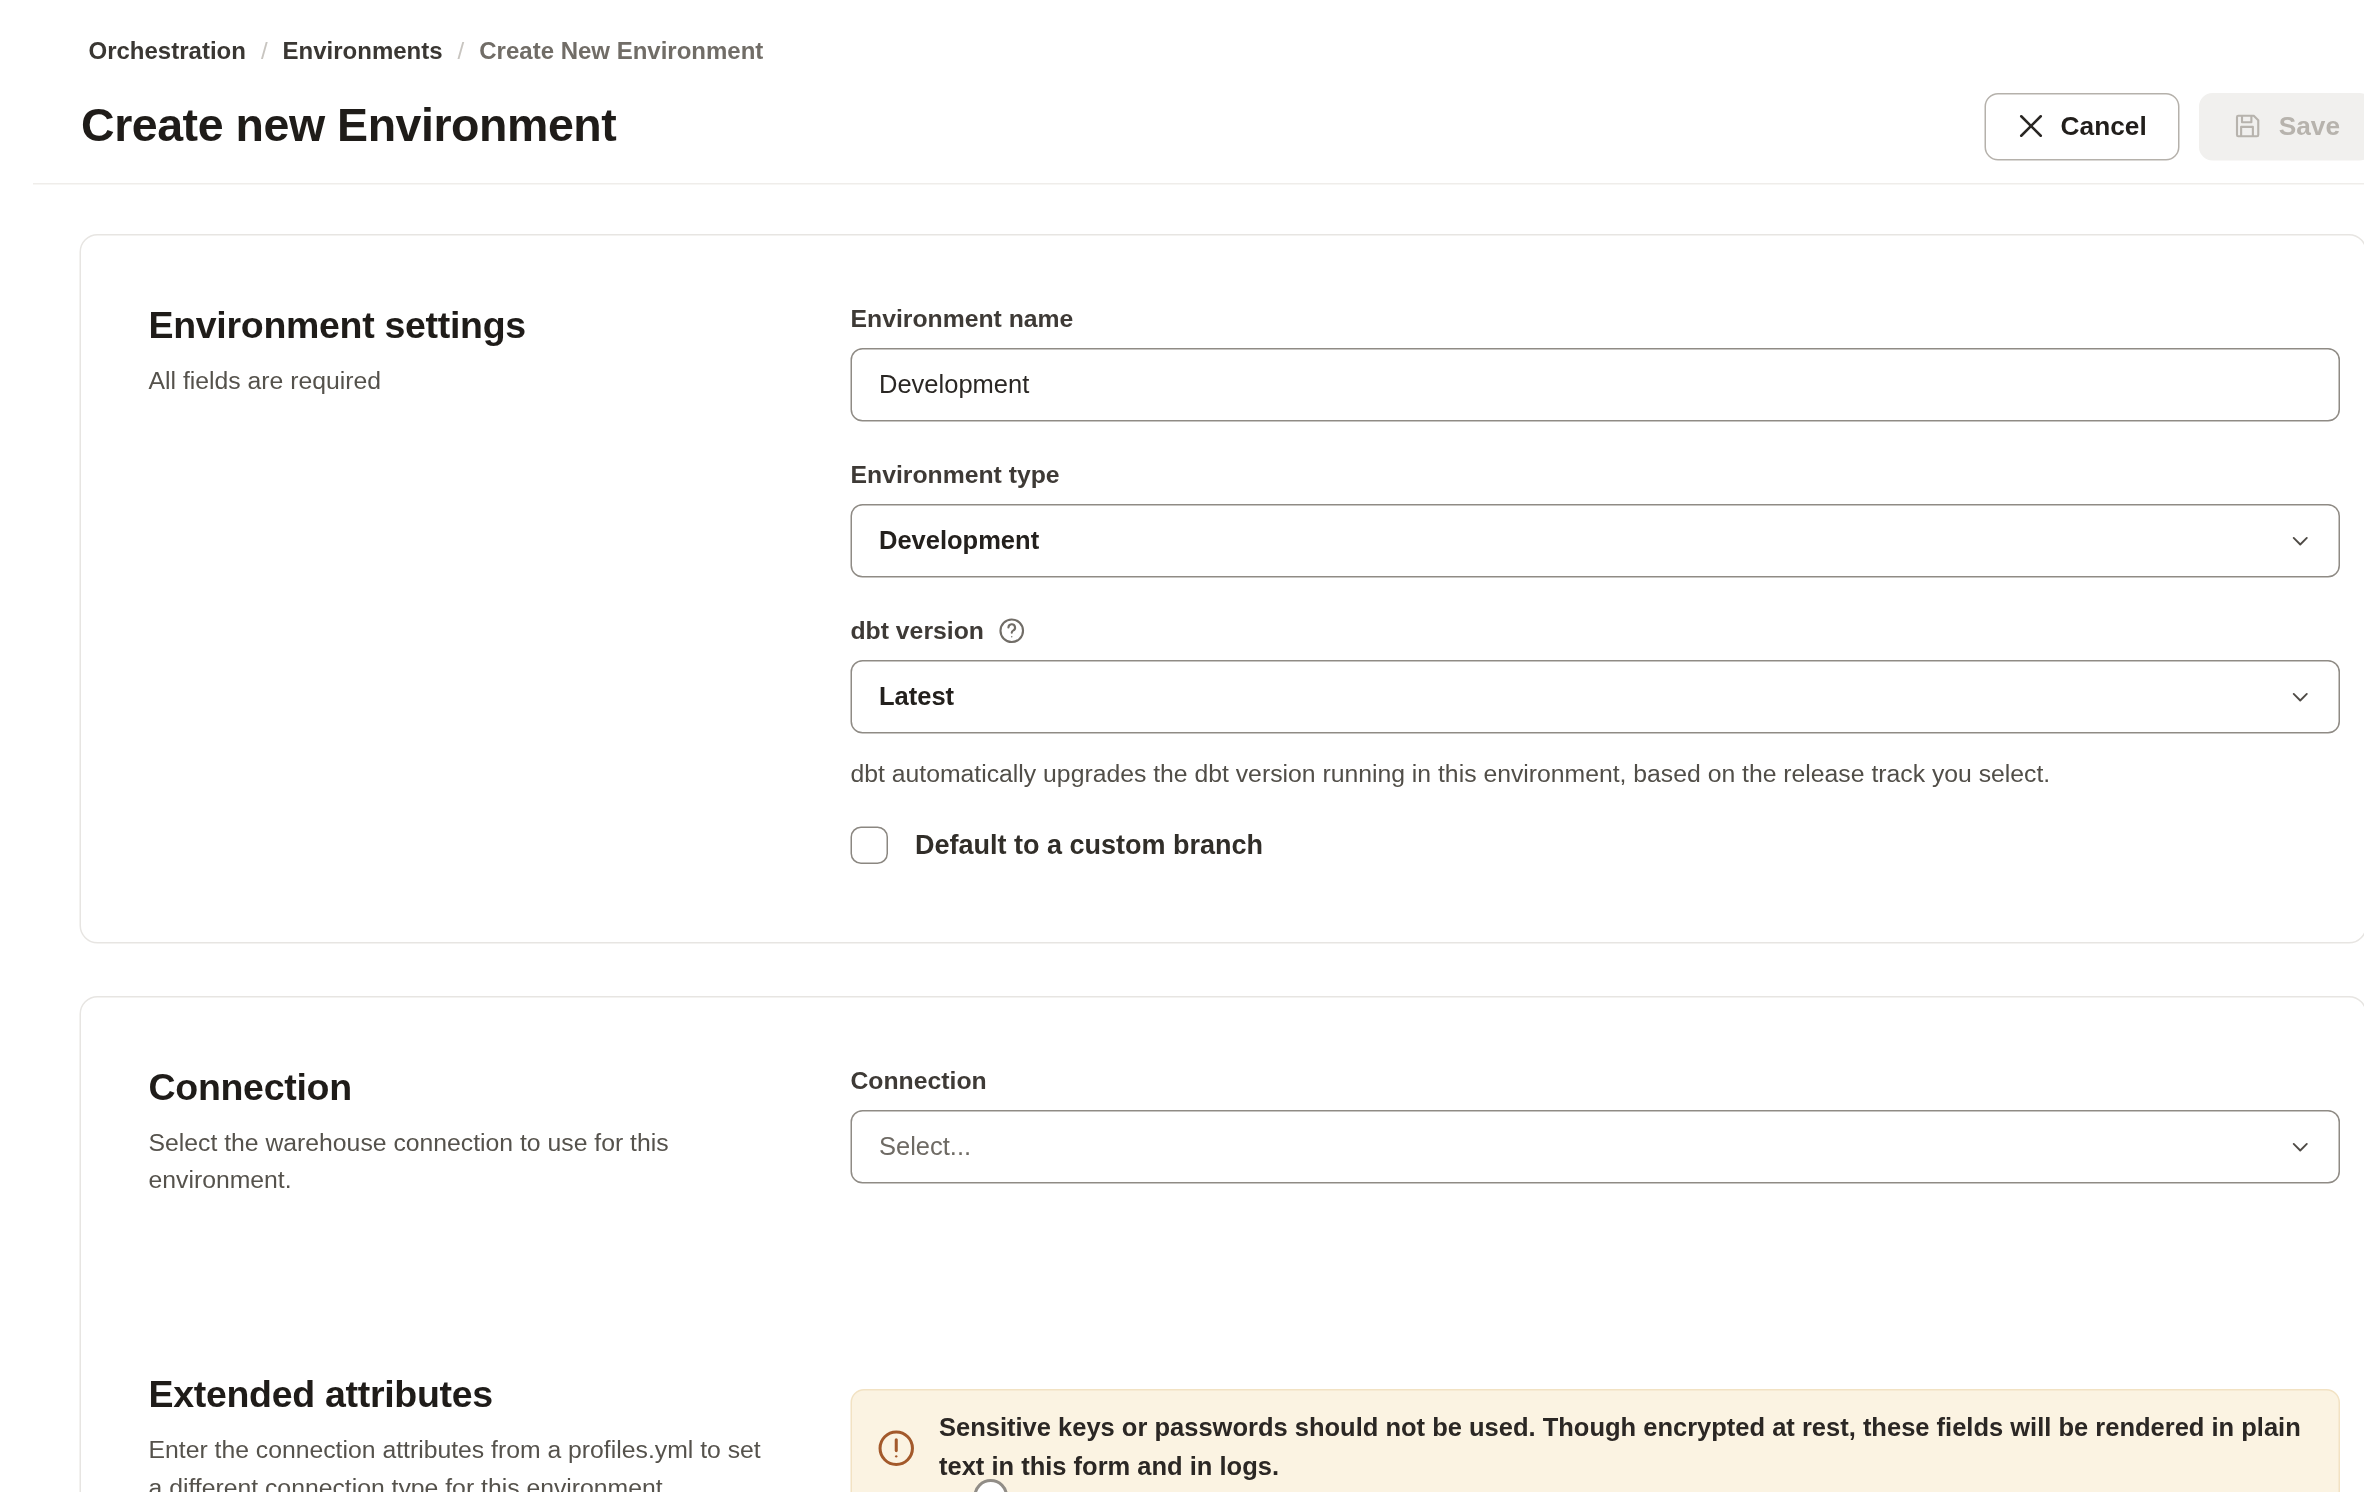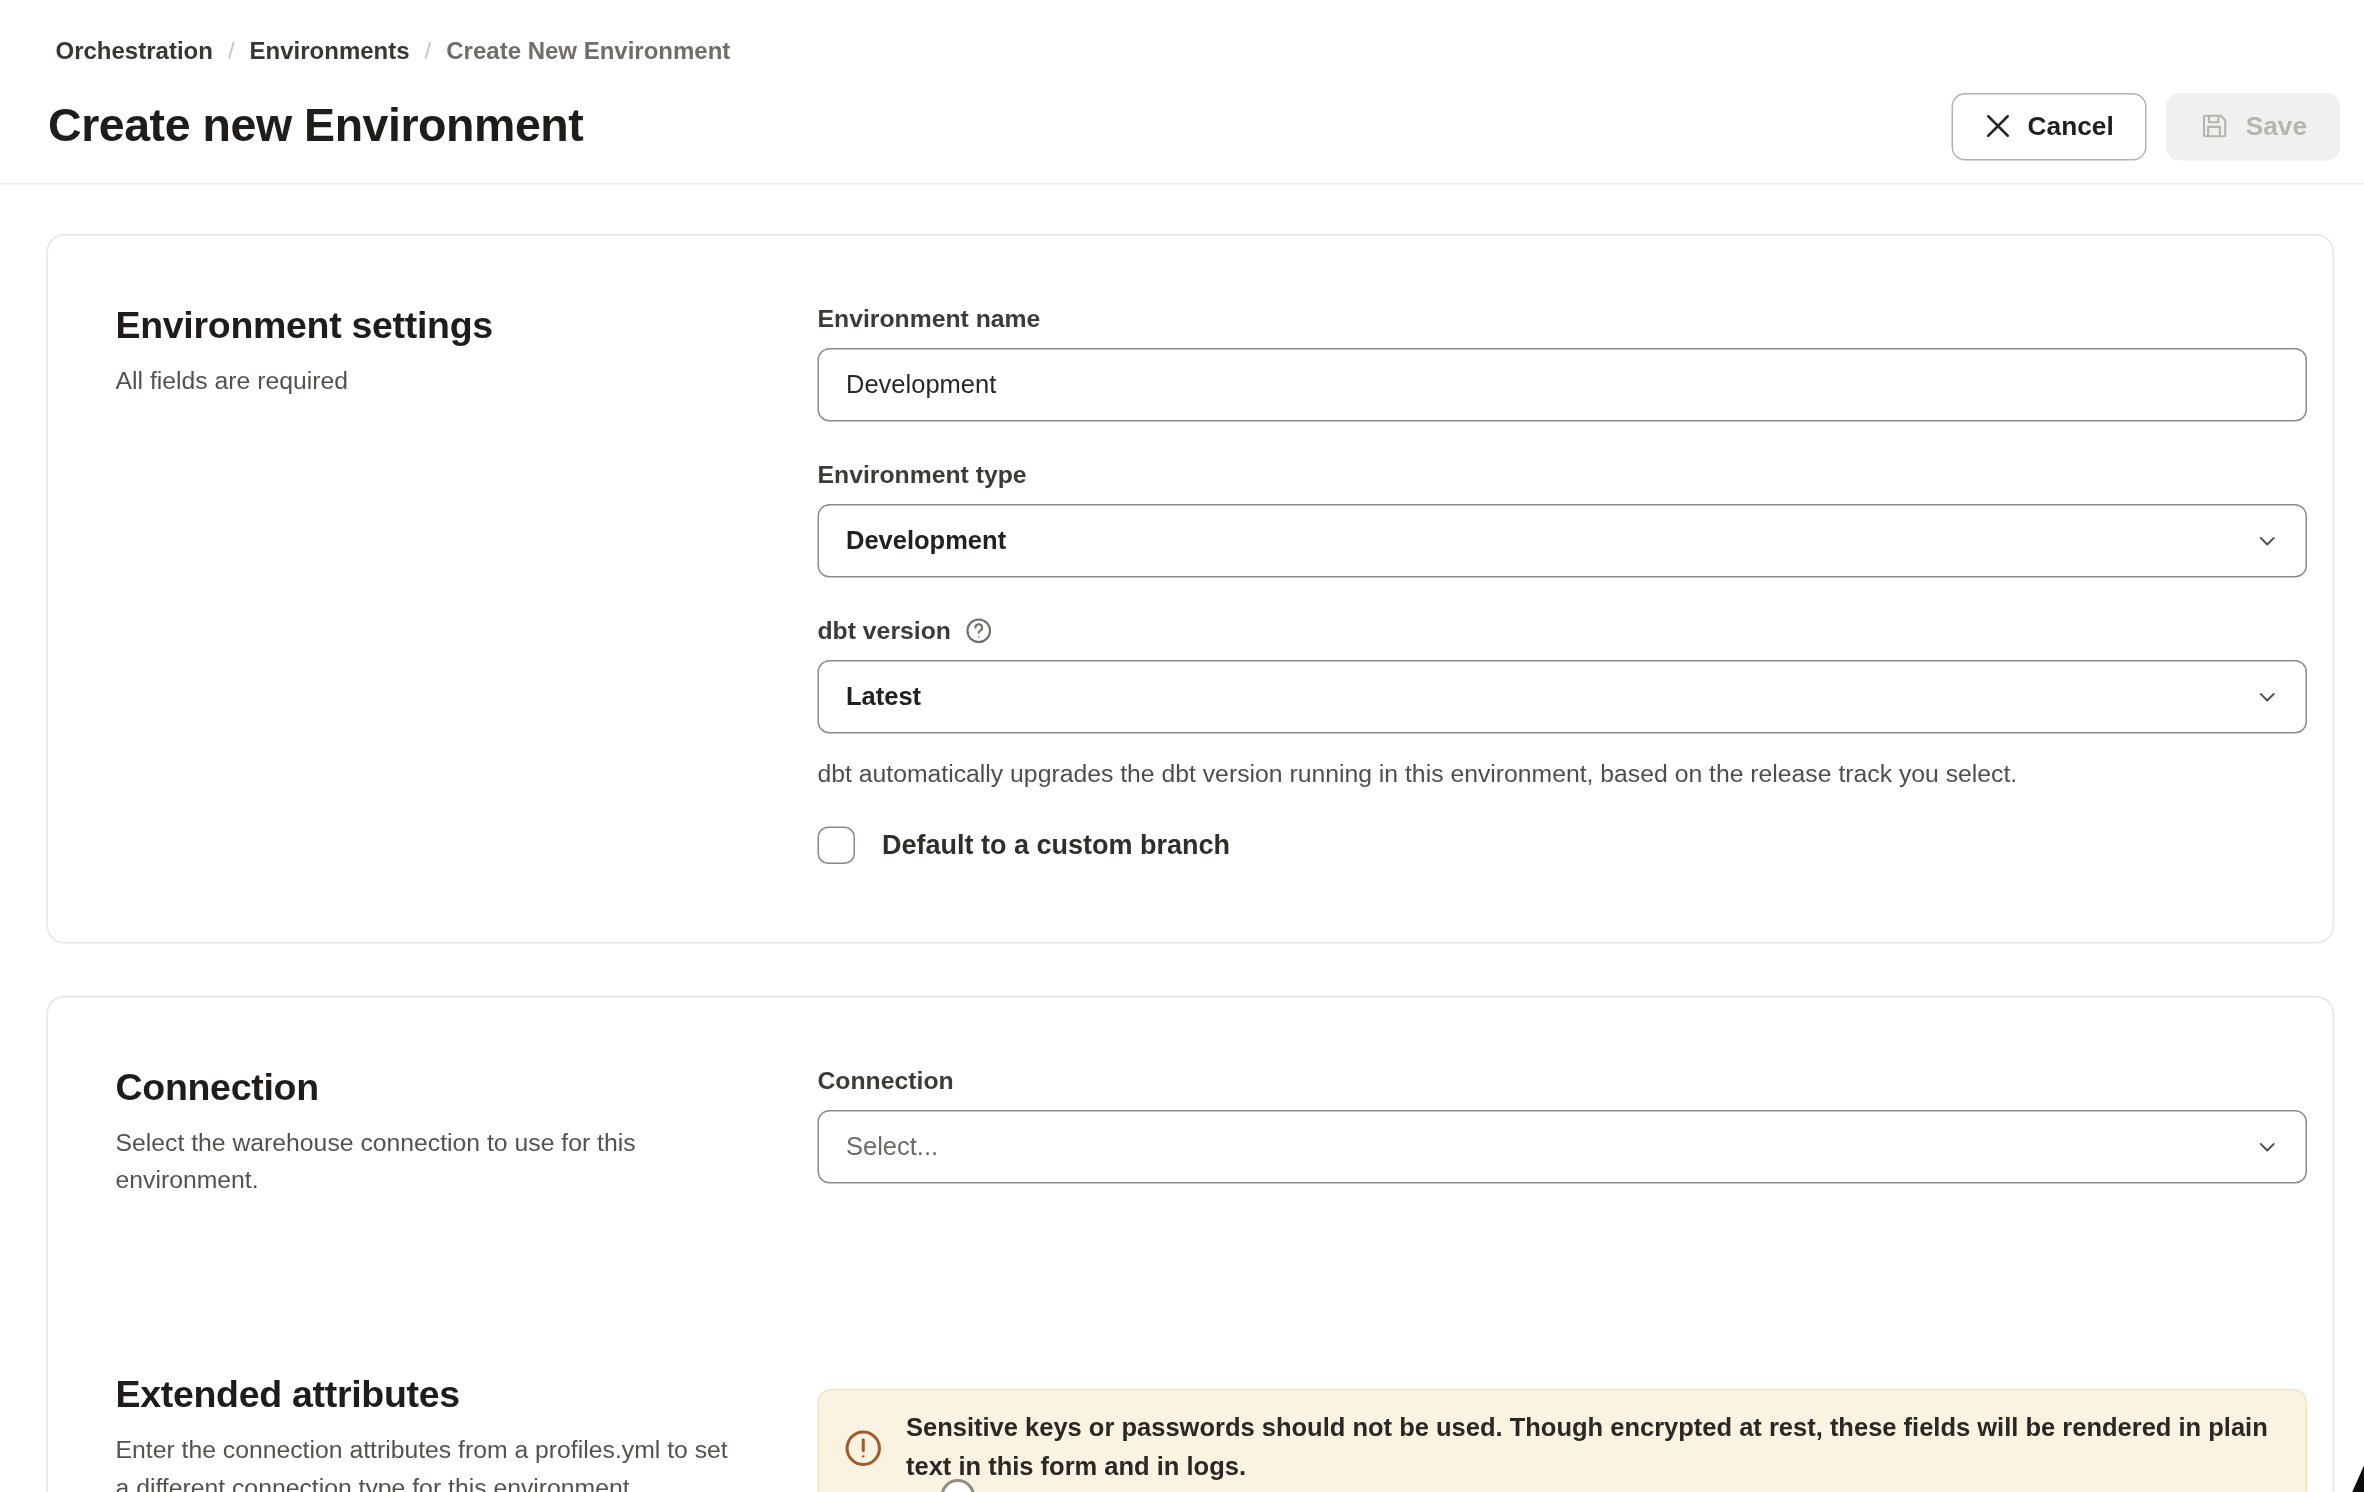--- a/index.html
+++ b/index.html
@@ -1,17 +1,17 @@
 <!DOCTYPE html>
 <html><head>
 <meta charset="utf-8">
 <style>
   * { margin:0; padding:0; box-sizing:border-box; }
   html,body { width:2364px; height:1492px; overflow:hidden; background:#ffffff; }
-  .viewport { width:2364px; height:1492px; overflow:hidden; position:relative; background:#ffffff; }
+  .viewport { width:2364px; height:1492px; overflow:hidden; position:relative; background:#ffffff;padding-left:33px; }
   .page {
     width:1576px; height:995px;
     transform:scale(1.5); transform-origin:0 0;
     position:relative;
     font-family:"Liberation Sans", sans-serif;
     color:#262320; background:#ffffff;
   }
 
   
   .breadcrumb { padding:25px 0 0 37px; font-size:16px; display:flex; align-items:center; gap:10px; }

